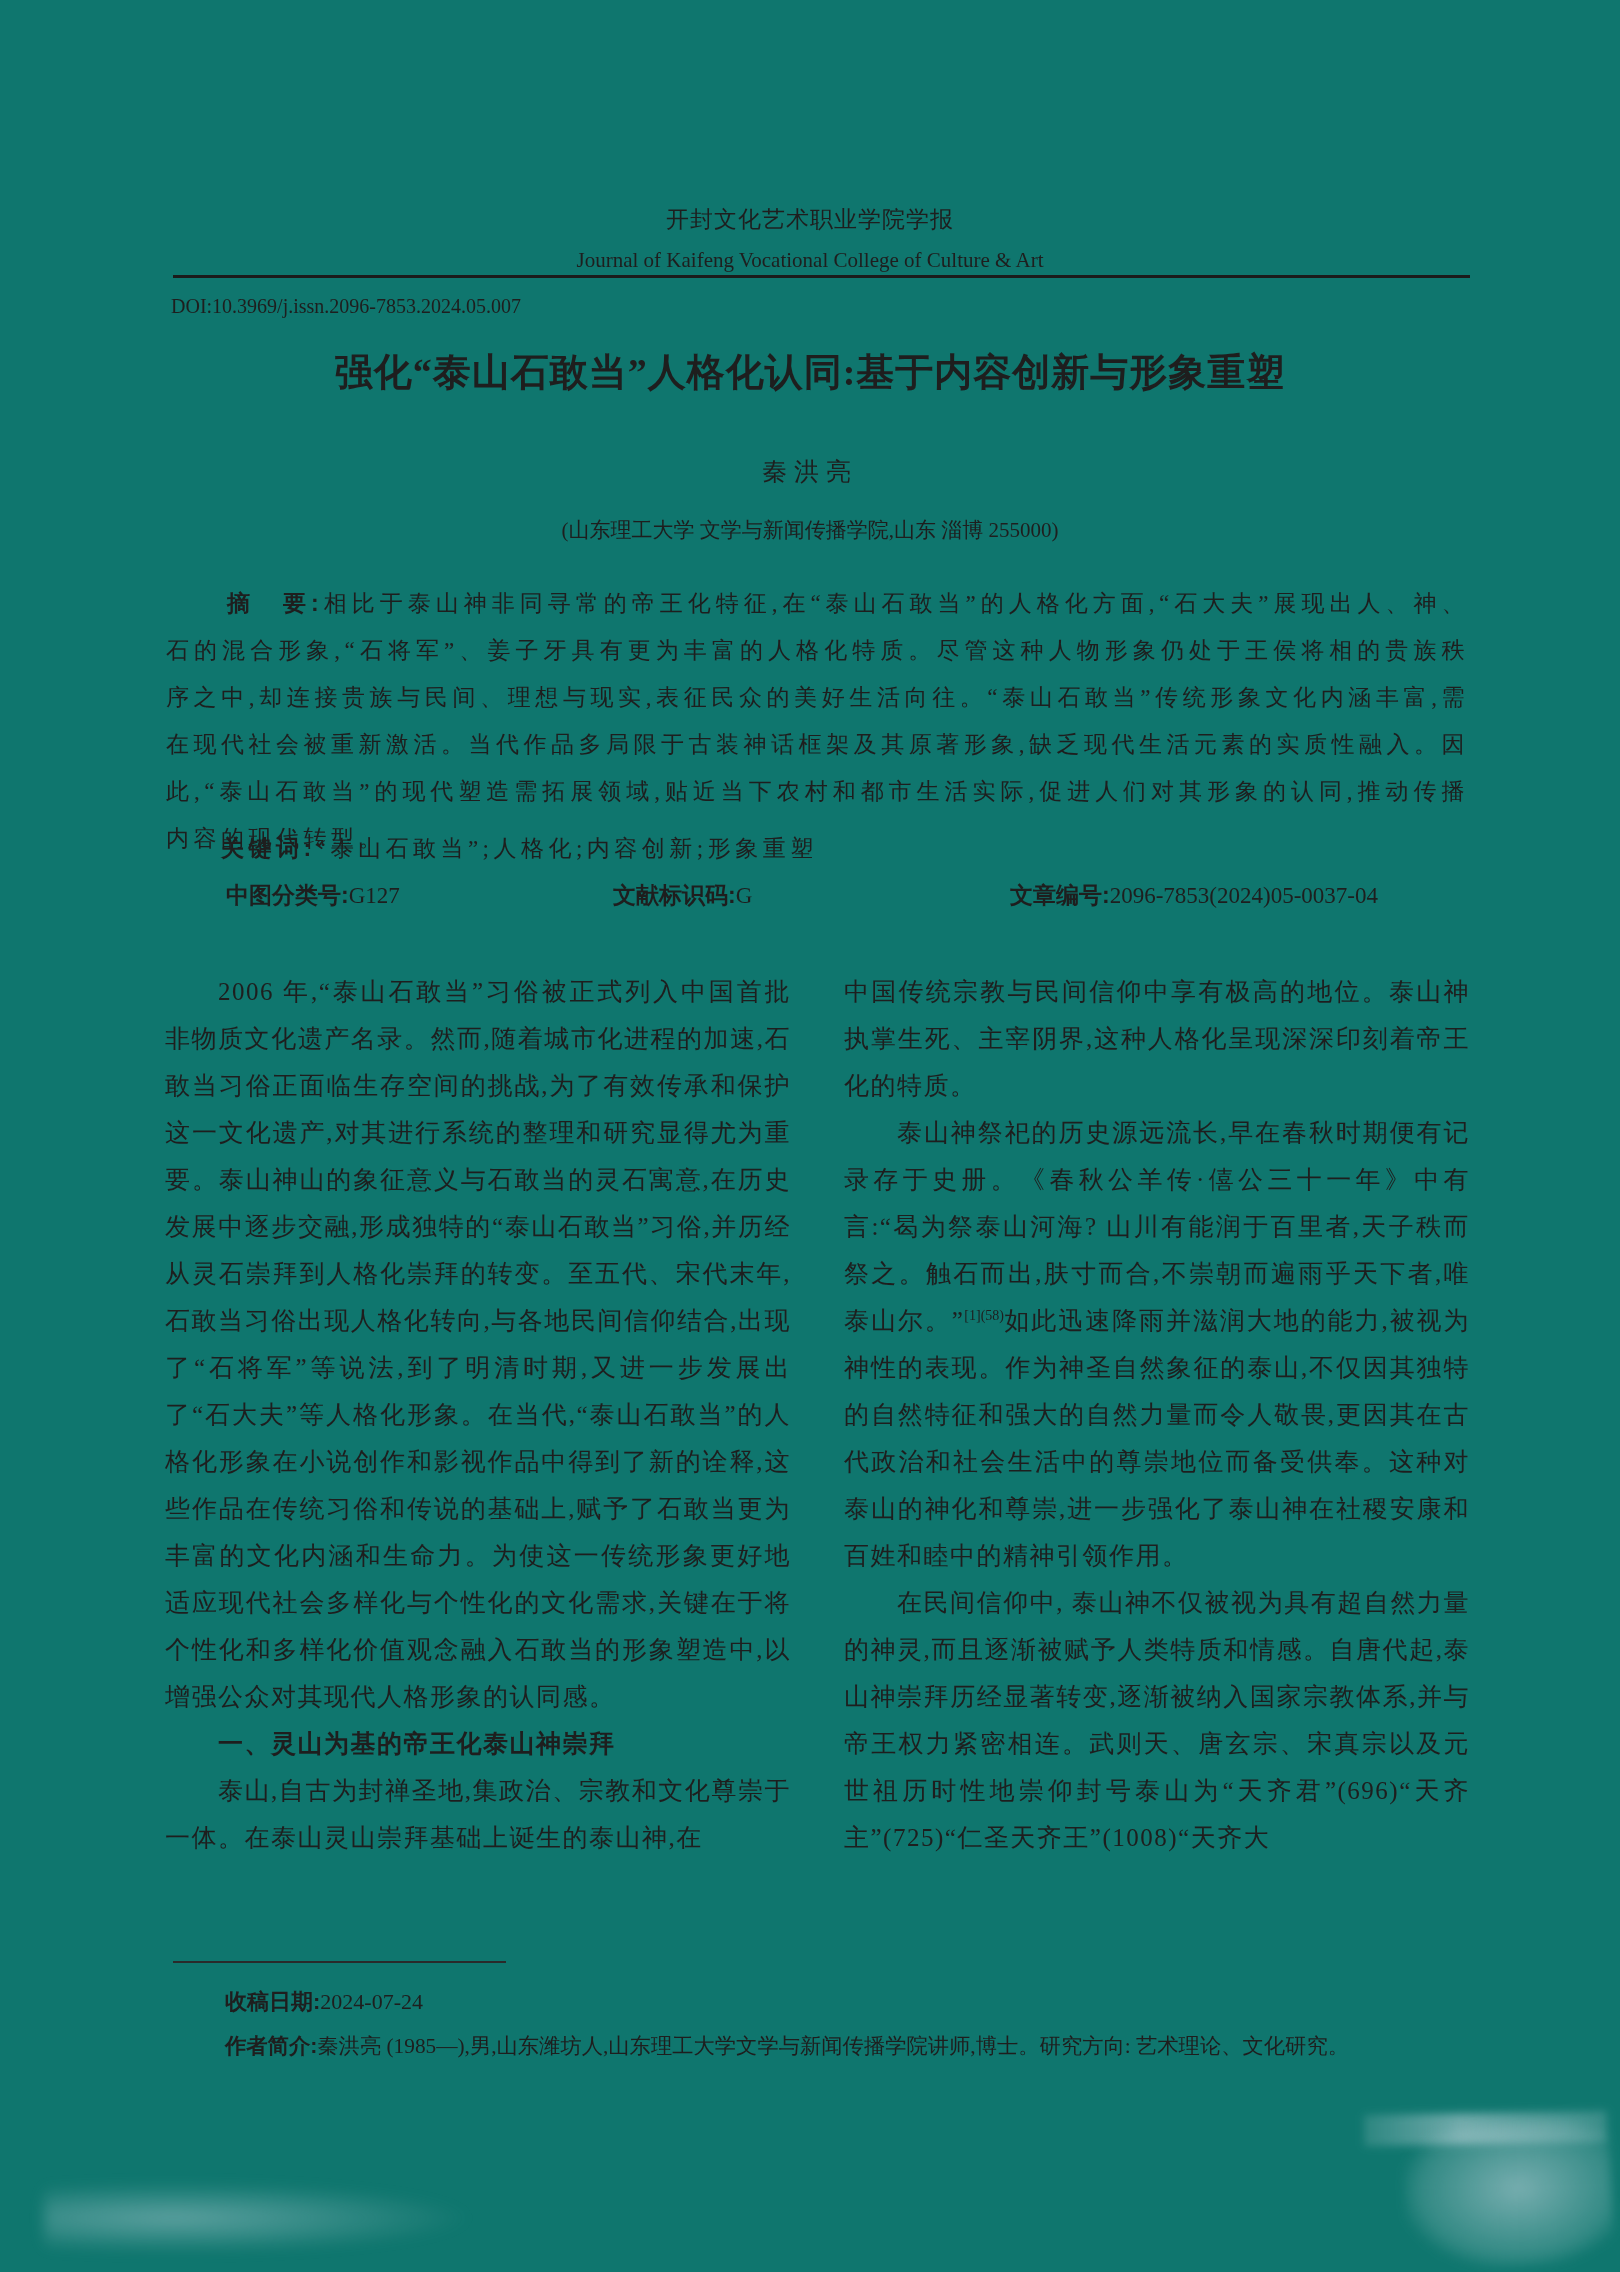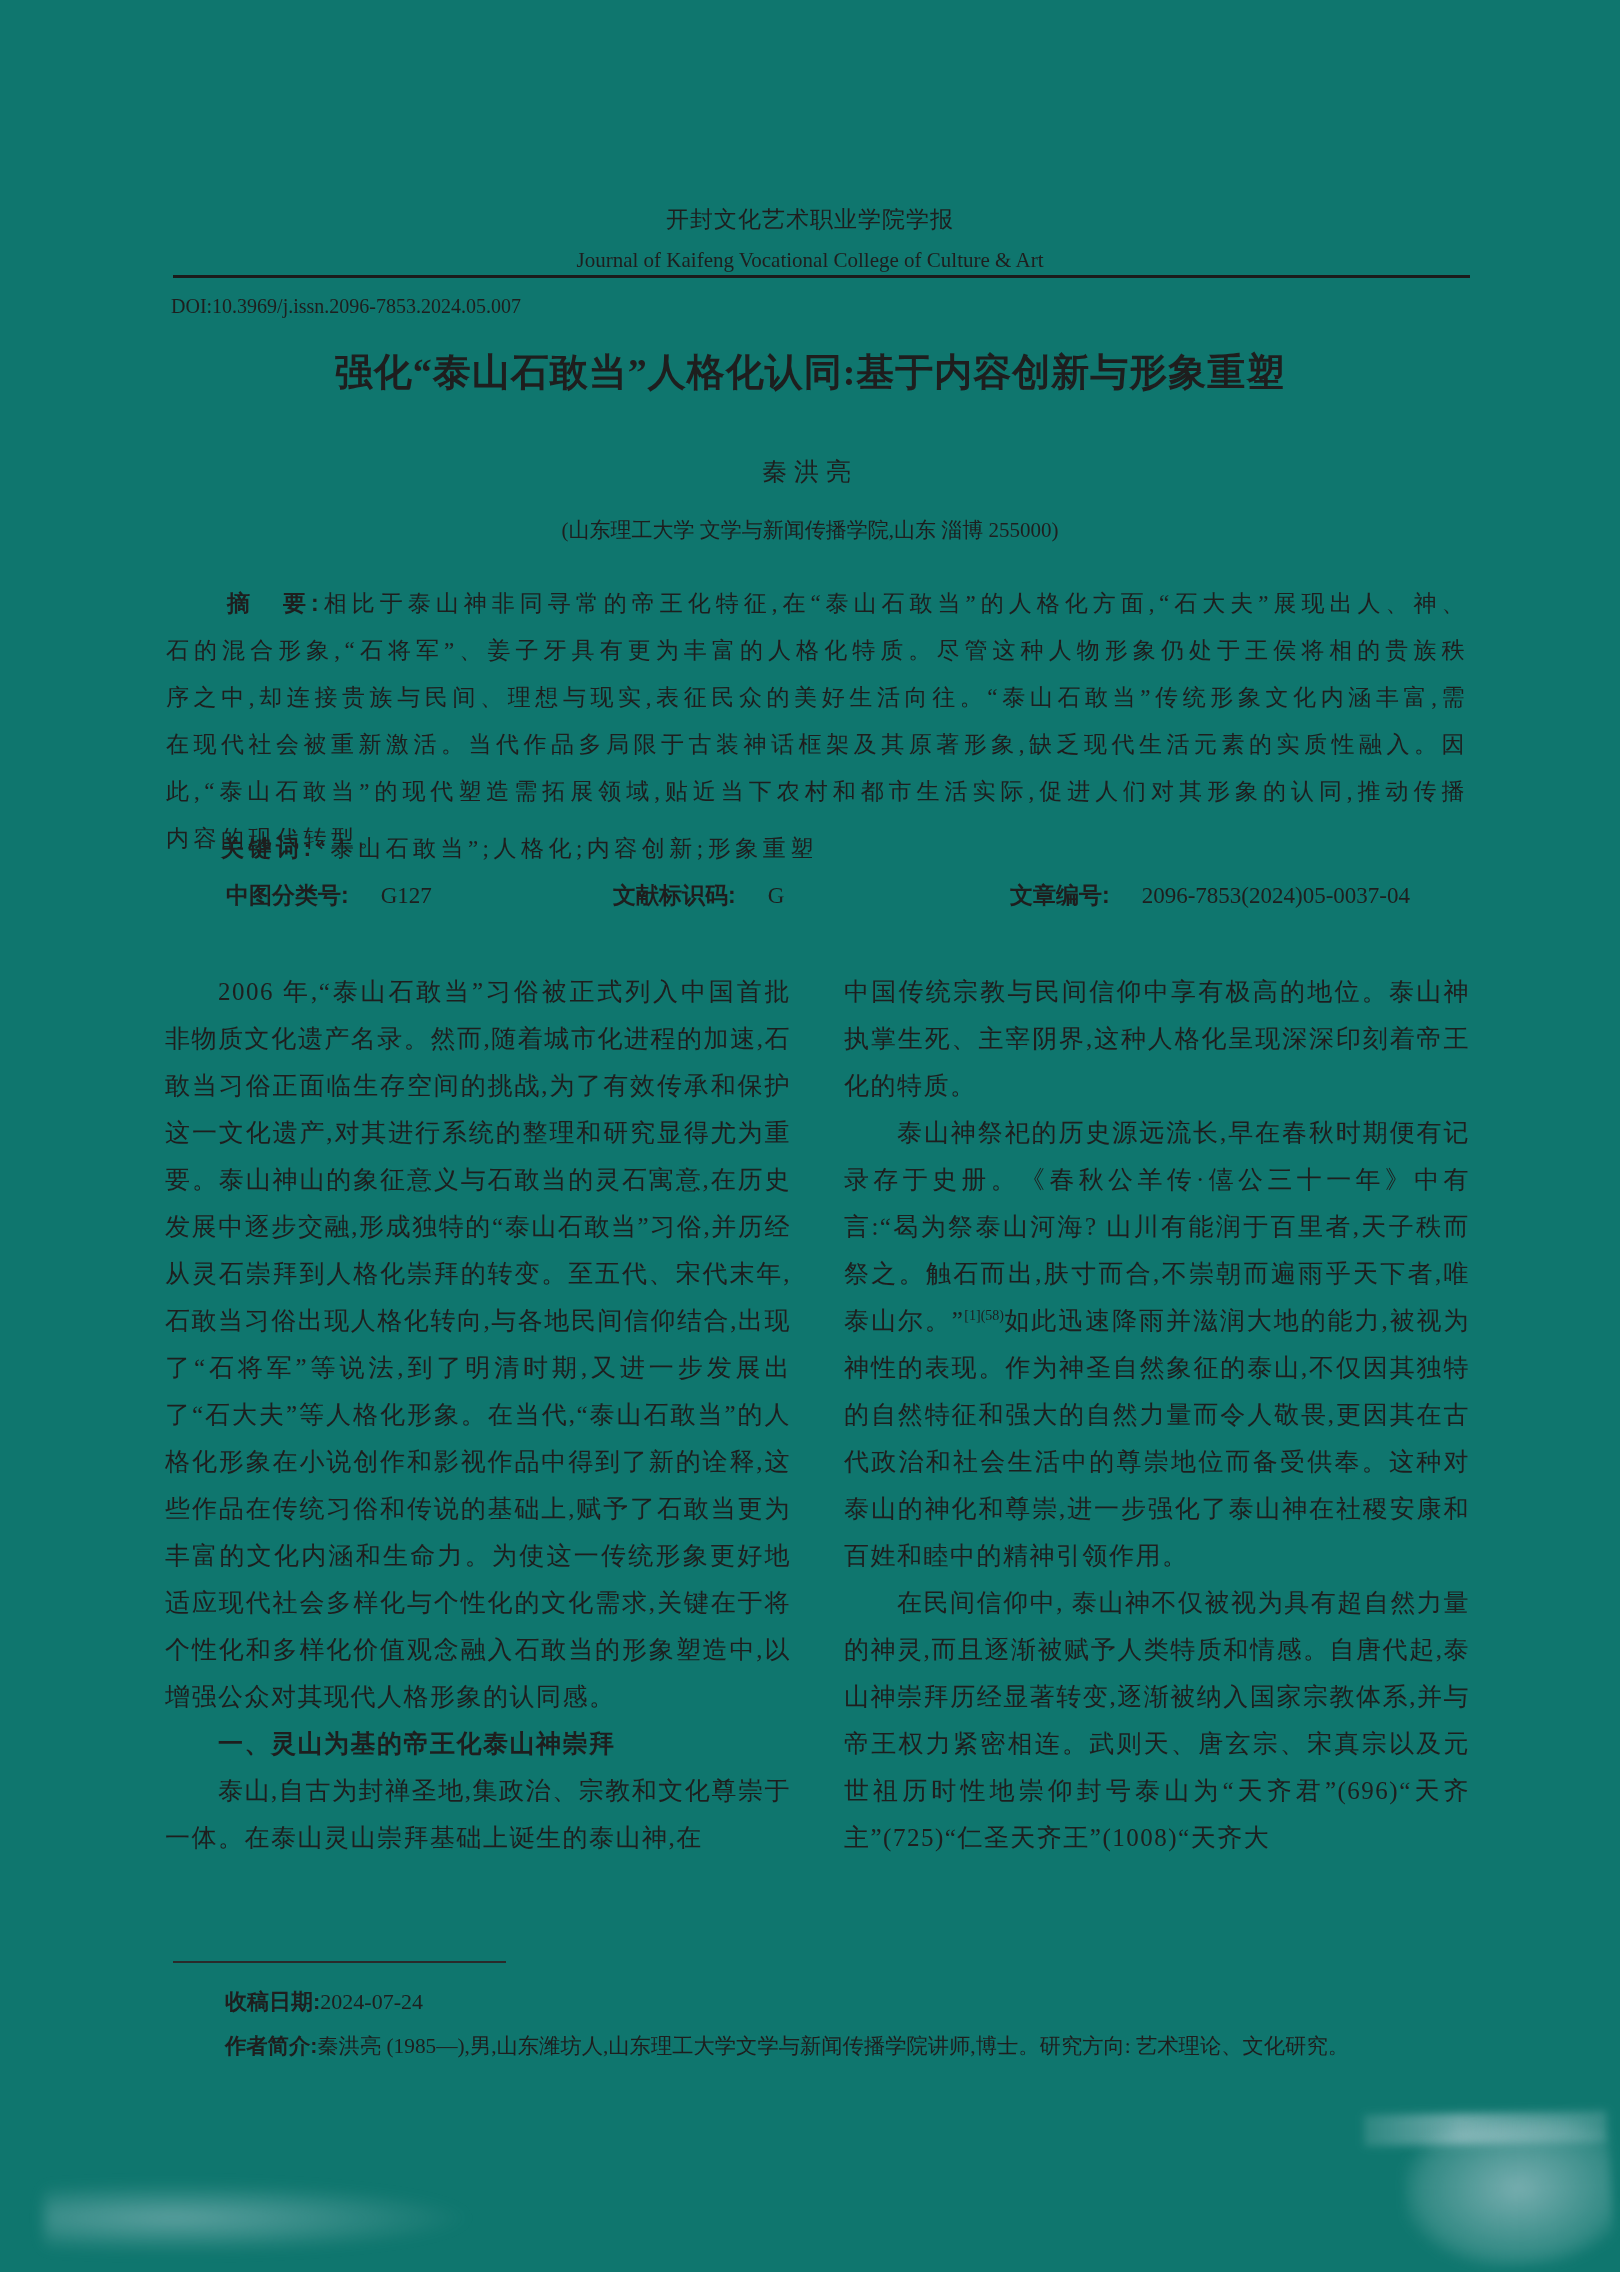--- a/index.html
+++ b/index.html
@@ -33,21 +33,21 @@
   .abstract-block p{margin:0;text-indent:61px;}
   .keywords-line{
     top:825px;left:160px;width:1303px;
     font-size:23px;line-height:47px;letter-spacing:4.5px;
     text-indent:61px;
   }
   .meta-line{top:872px;left:0;width:1620px;height:47px;font-size:23px;line-height:47px;}
   .meta-clc{position:absolute;left:226px;}
   .meta-doc{position:absolute;left:613px;}
   .meta-id{position:absolute;left:1010px;}
-  .meta-line .val{font-family:"Liberation Serif","DejaVu Serif",serif;font-weight:normal;margin-left:32px;}
+  .meta-line .val{font-family:"Liberation Serif","DejaVu Serif",serif;font-weight:normal;}
 
   .col{
     position:absolute;top:968px;width:626px;
     font-size:25px;line-height:47px;letter-spacing:1.5px;
     text-align:justify;text-justify:inter-ideograph;
   }
   .col-left{left:165px;}
   .col-right{left:844px;}
   .col p{margin:0;}
   .col p.indent{text-indent:53px;}

